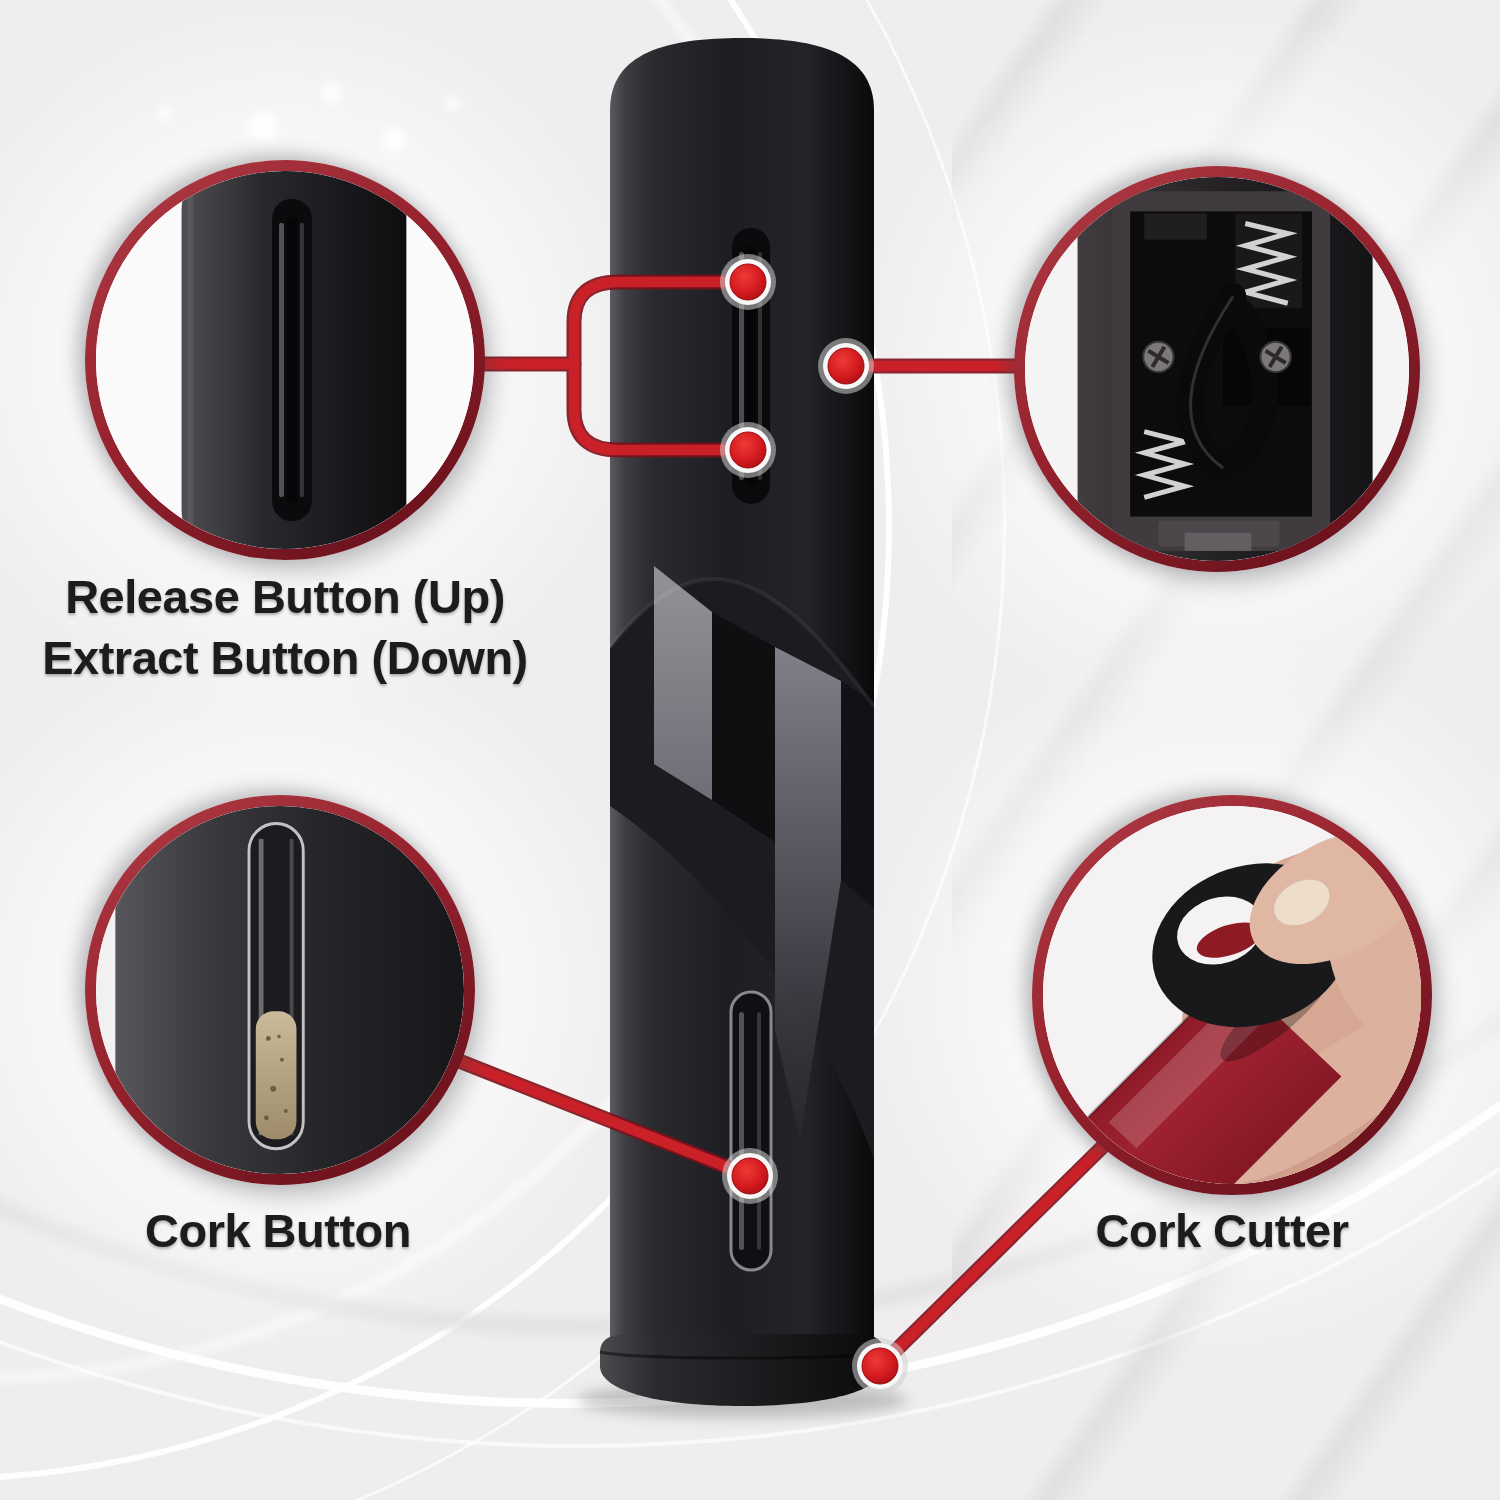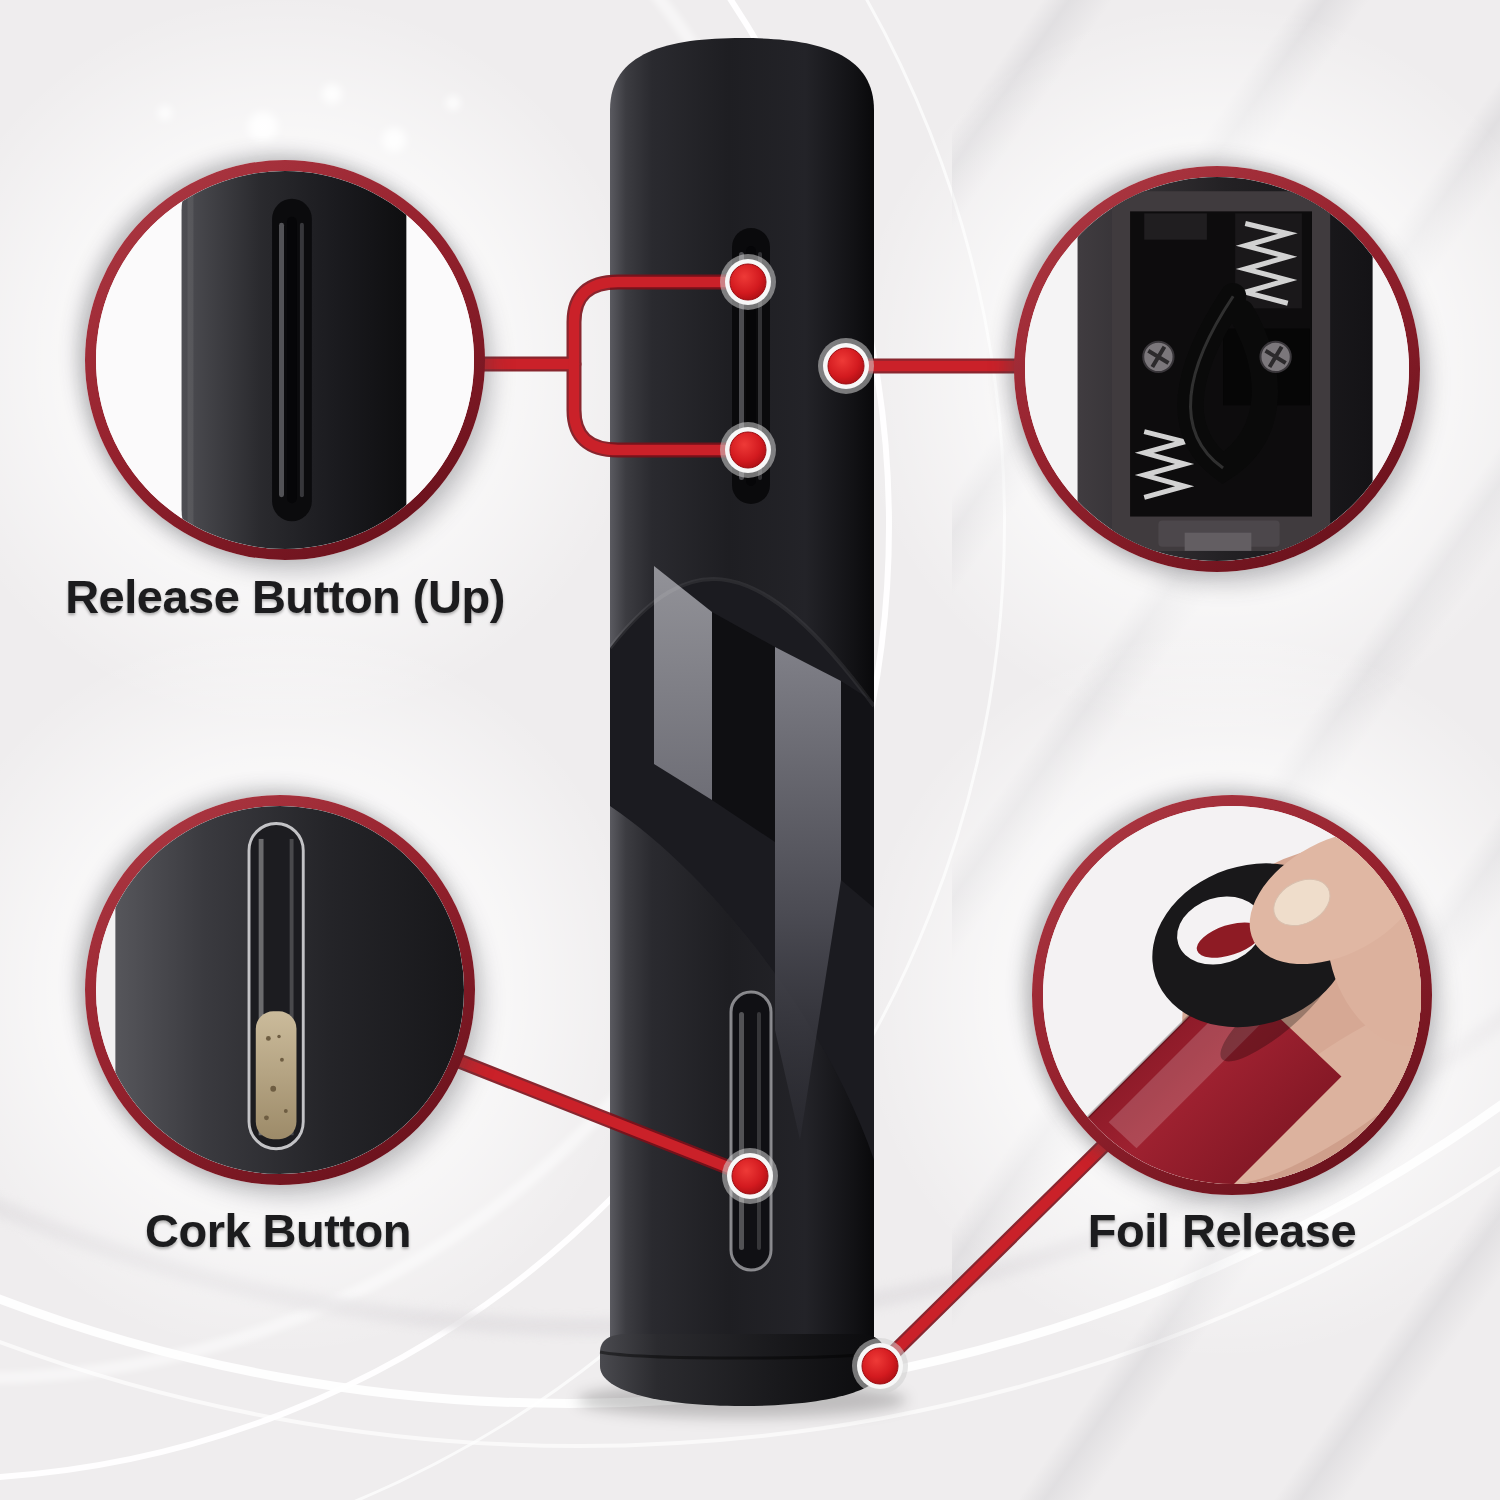--- a/index.html
+++ b/index.html
@@ -297,21 +297,22 @@
         <g transform="rotate(-28 295 92)">
           <ellipse cx="295" cy="92" rx="94" ry="57" fill="#e0b7a3"></ellipse>
           <ellipse cx="262" cy="80" rx="30" ry="21" fill="#efddcb" stroke="#d8bfae"></ellipse>
         </g>
       </svg>
     </div>
   </div>
 
   <div class="label l-tl">
     <span class="line">Release Button (Up)</span>
+    <span class="line">Extract Button (Down)</span>
   </div>
   <div class="label l-bl">
     <span class="line">Cork Button</span>
   </div>
   <div class="label l-br">
-    <span class="line">Foil Release</span>
+    <span class="line">Cork Cutter</span>
   </div>
 
 </div>
 
 </body></html>

